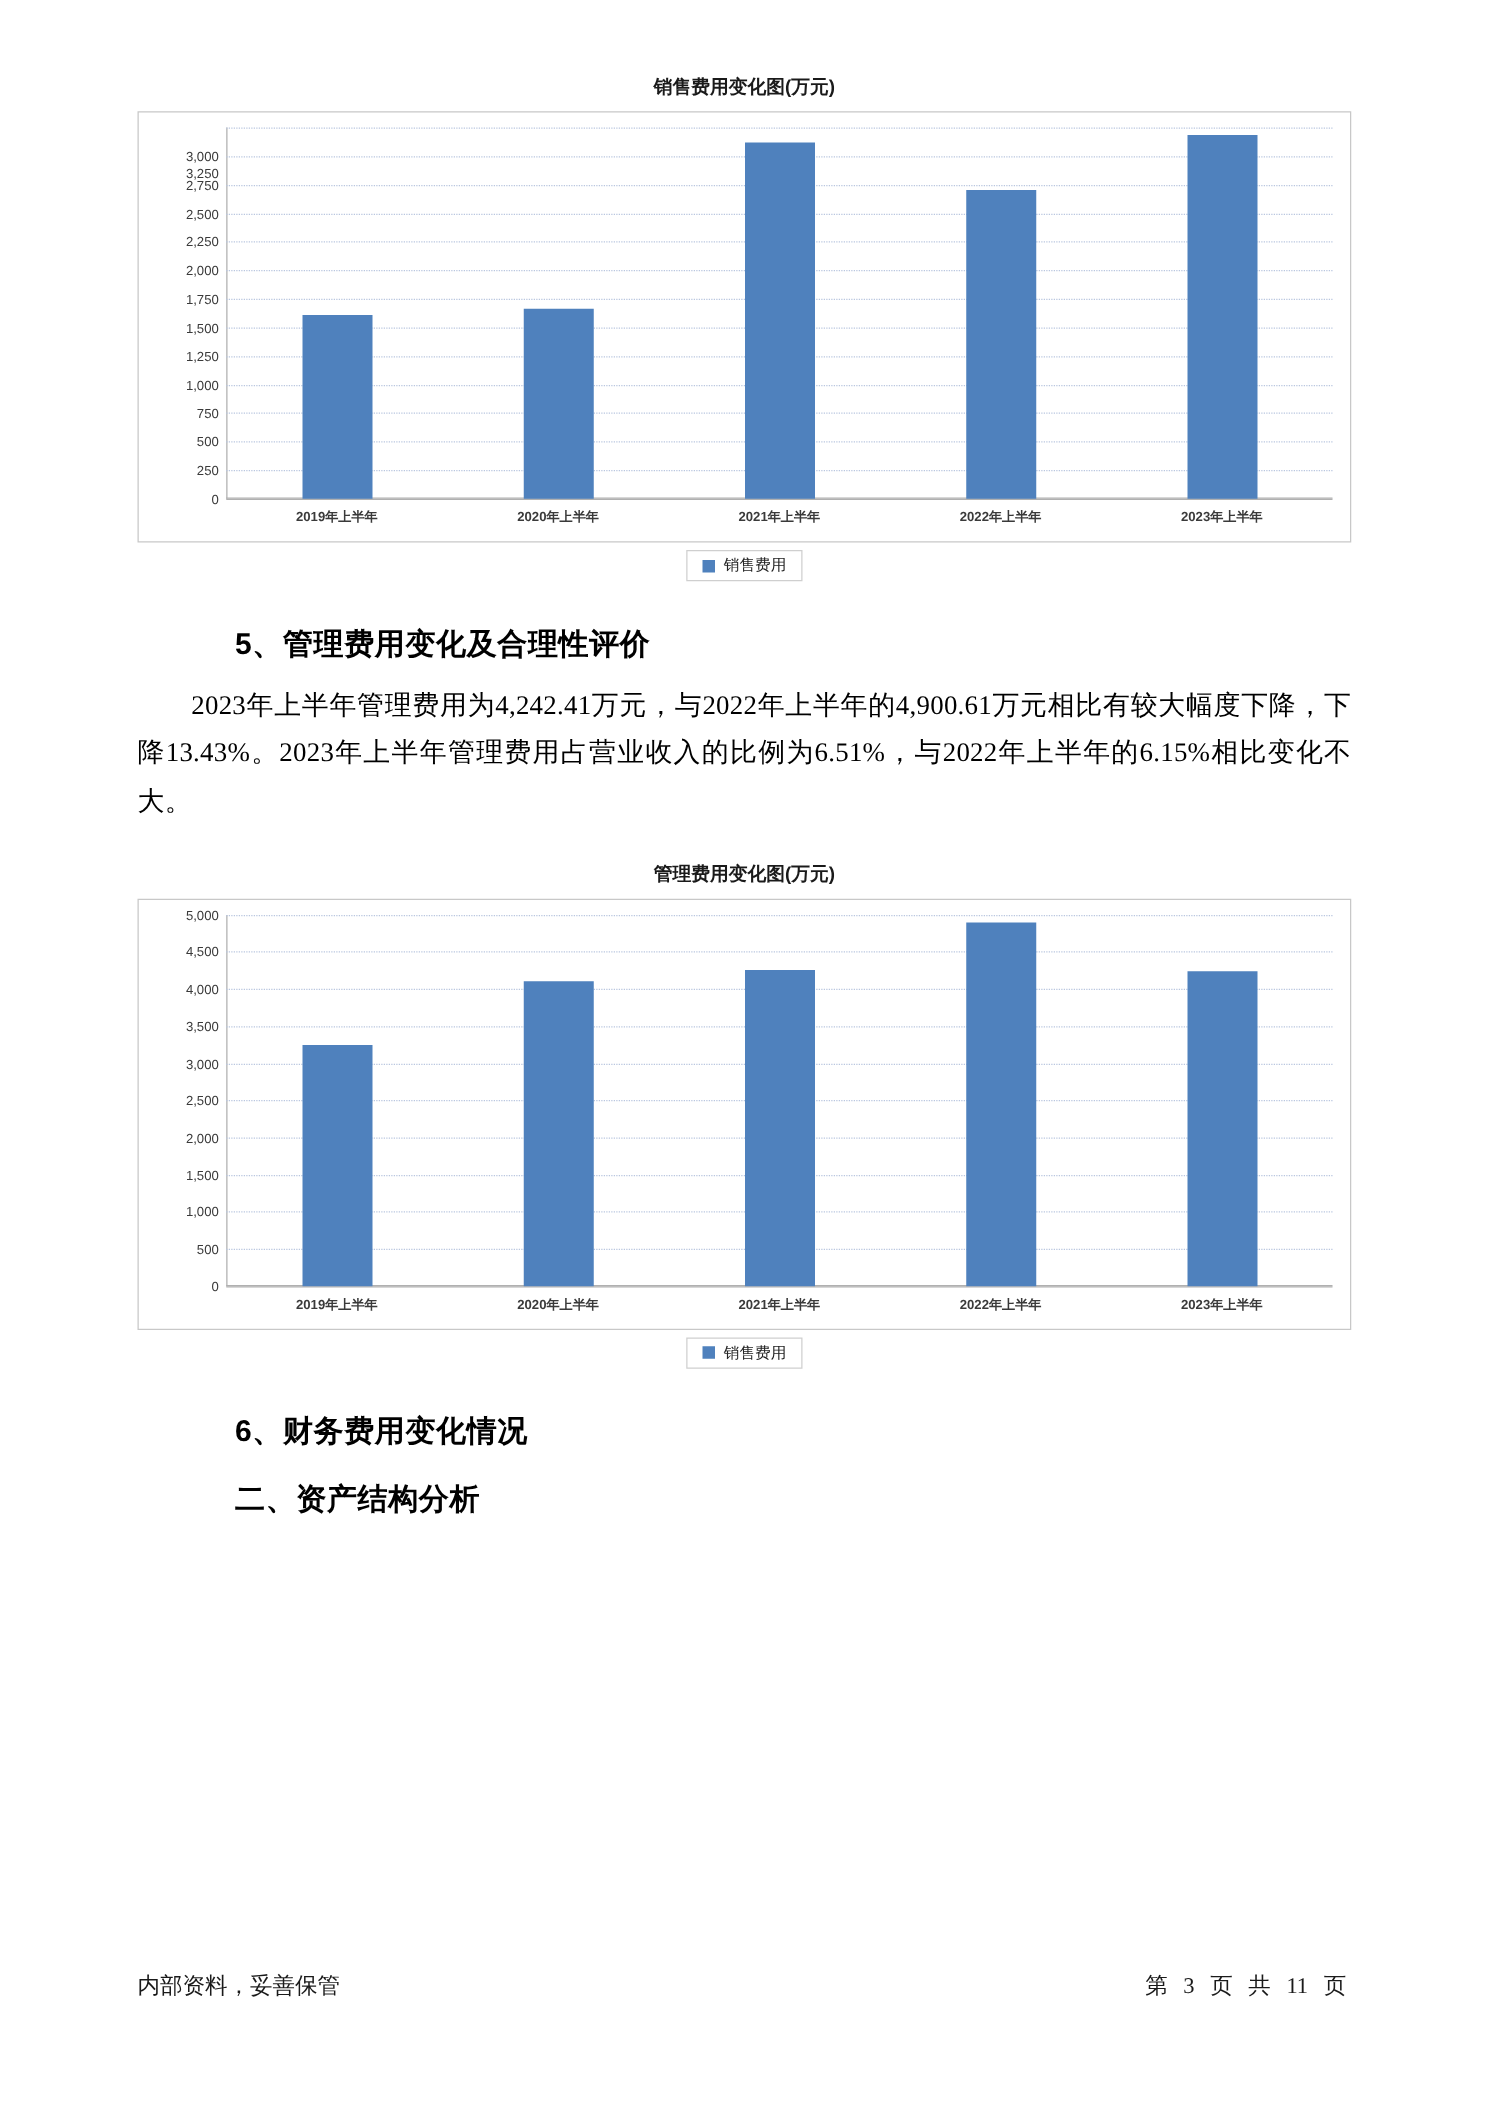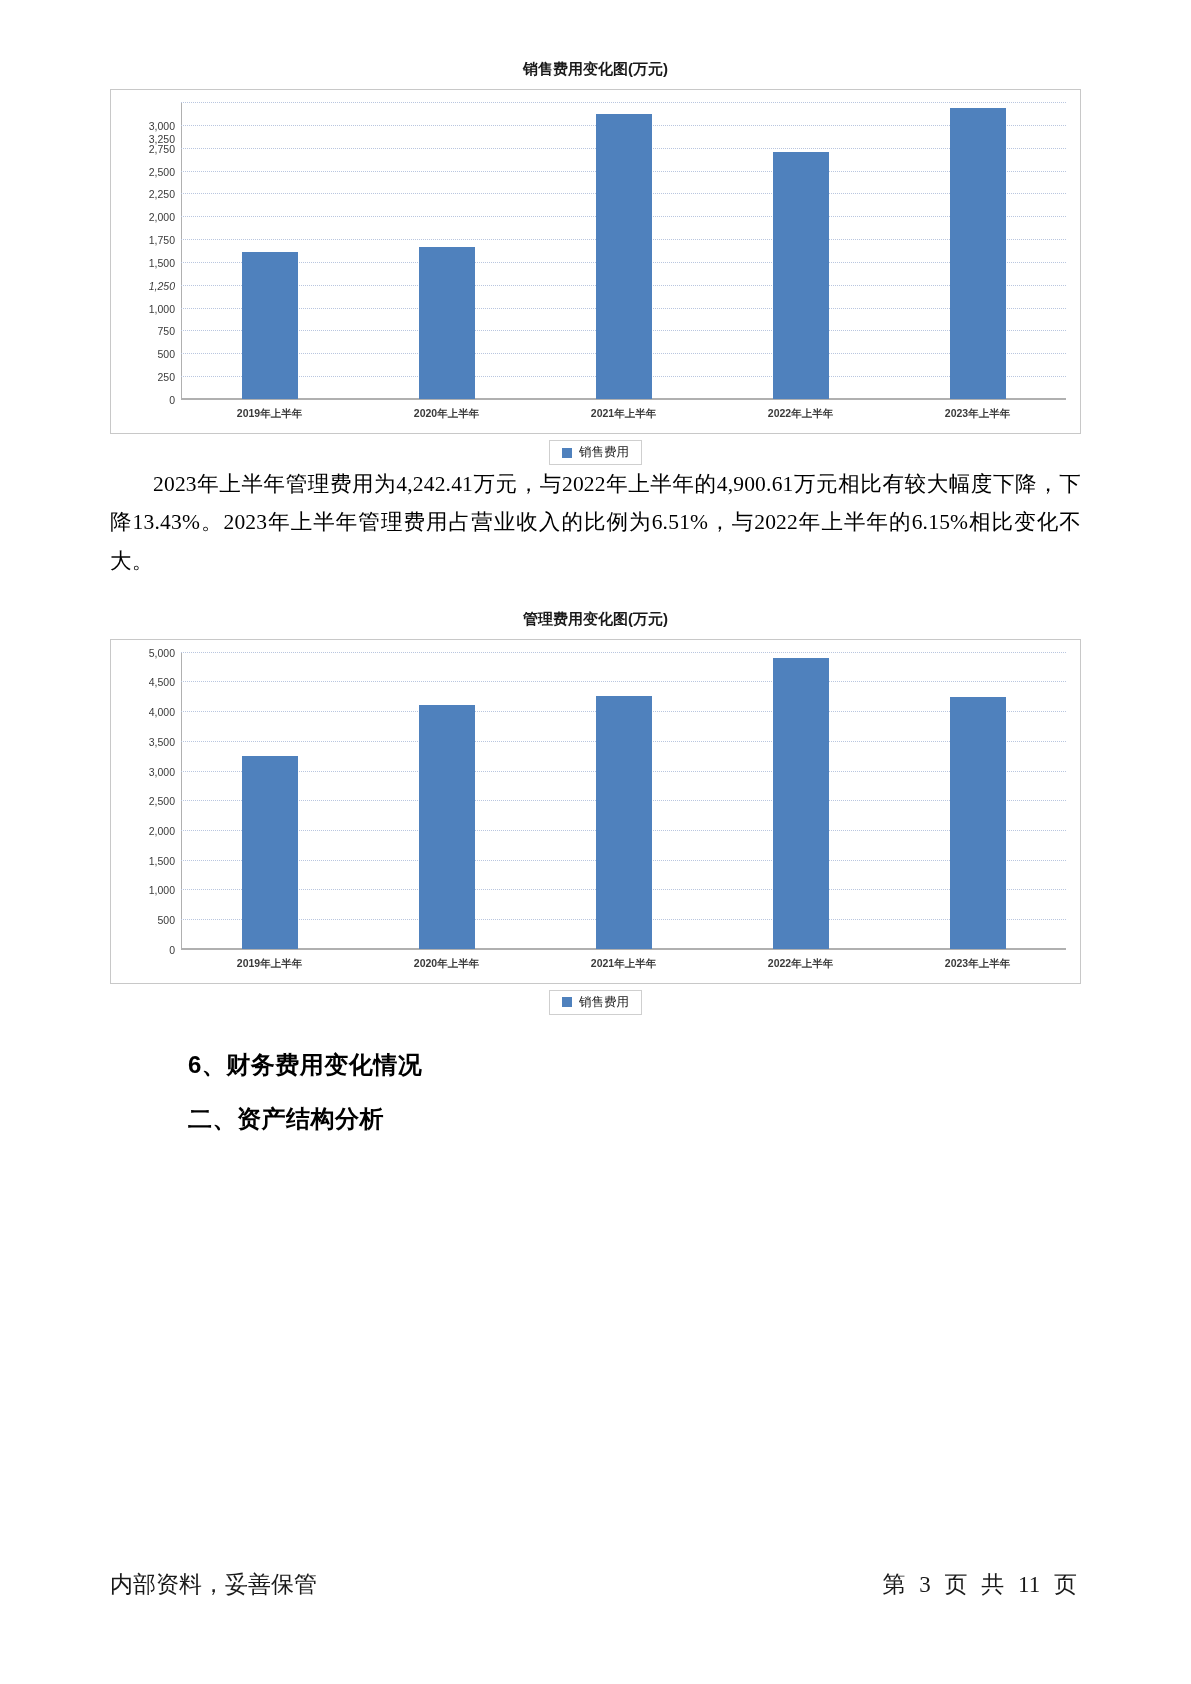--- a/index.html
+++ b/index.html
@@ -157,21 +157,21 @@
 
   
   .footer {
     position: absolute;
     left: 110px;
     right: 110px;
     bottom: 84px;
     display: flex;
     justify-content: space-between;
     font-family: "Liberation Serif", serif;
-    font-size: 23px;
+    font-size: 18px;
     color: #1a1a1a;
   }
   .footer .right span { margin: 0 4px; }
 </style>
 </head>
 <body>
 
 <div class="page">
 
   <div class="chart-block">
@@ -190,21 +190,21 @@
             <div class="gridline" style="top: 84.6154%;">
               <span class="ytick" style="top: 0px;">500</span>
             </div>
             <div class="gridline" style="top: 76.9231%;">
               <span class="ytick" style="top: 0px; text-align: center;">750</span>
             </div>
             <div class="gridline" style="top: 69.2308%;">
               <span class="ytick" style="top: 0px;">1,000</span>
             </div>
             <div class="gridline" style="top: 61.5385%;">
-              <span class="ytick" style="top: 0px; font-style: italic;">1,250</span>
+              <span class="ytick" style="top: 0px;">1,250</span>
             </div>
             <div class="gridline" style="top: 53.8462%;">
               <span class="ytick" style="top: 0px;">1,500</span>
             </div>
             <div class="gridline" style="top: 46.1538%;">
               <span class="ytick" style="top: 0px;">1,750</span>
             </div>
             <div class="gridline" style="top: 38.4615%;">
               <span class="ytick" style="top: 0px;">2,000</span>
             </div>
@@ -249,20 +249,21 @@
           <div class="xlabel">2022年上半年</div>
           <div class="xlabel">2023年上半年</div>
         </div>
     </div>
     <div class="legend">
       <span class="legend-swatch"></span>
       <span class="legend-label">销售费用</span>
     </div>
   </div>
 
+  <h2 class="heading">5、管理费用变化及合理性评价</h2>
   <p class="body-text">2023年上半年管理费用为4,242.41万元，与2022年上半年的4,900.61万元相比有较大幅度下降，下降13.43%。2023年上半年管理费用占营业收入的比例为6.51%，与2022年上半年的6.15%相比变化不大。</p>
 
   <div class="chart-block" style="margin-top:30px;">
     <div class="chart-title">管理费用变化图(万元)</div>
     <div class="chart-area" id="chart1" style="height:345px;">
       <div class="axis-y-line"></div>
       <div class="axis-x-line"></div>
       <div class="plot">
         <div class="grid-holder">
             <div class="gridline" style="top: 100%; border-top: 1px solid rgb(176, 176, 176);">

